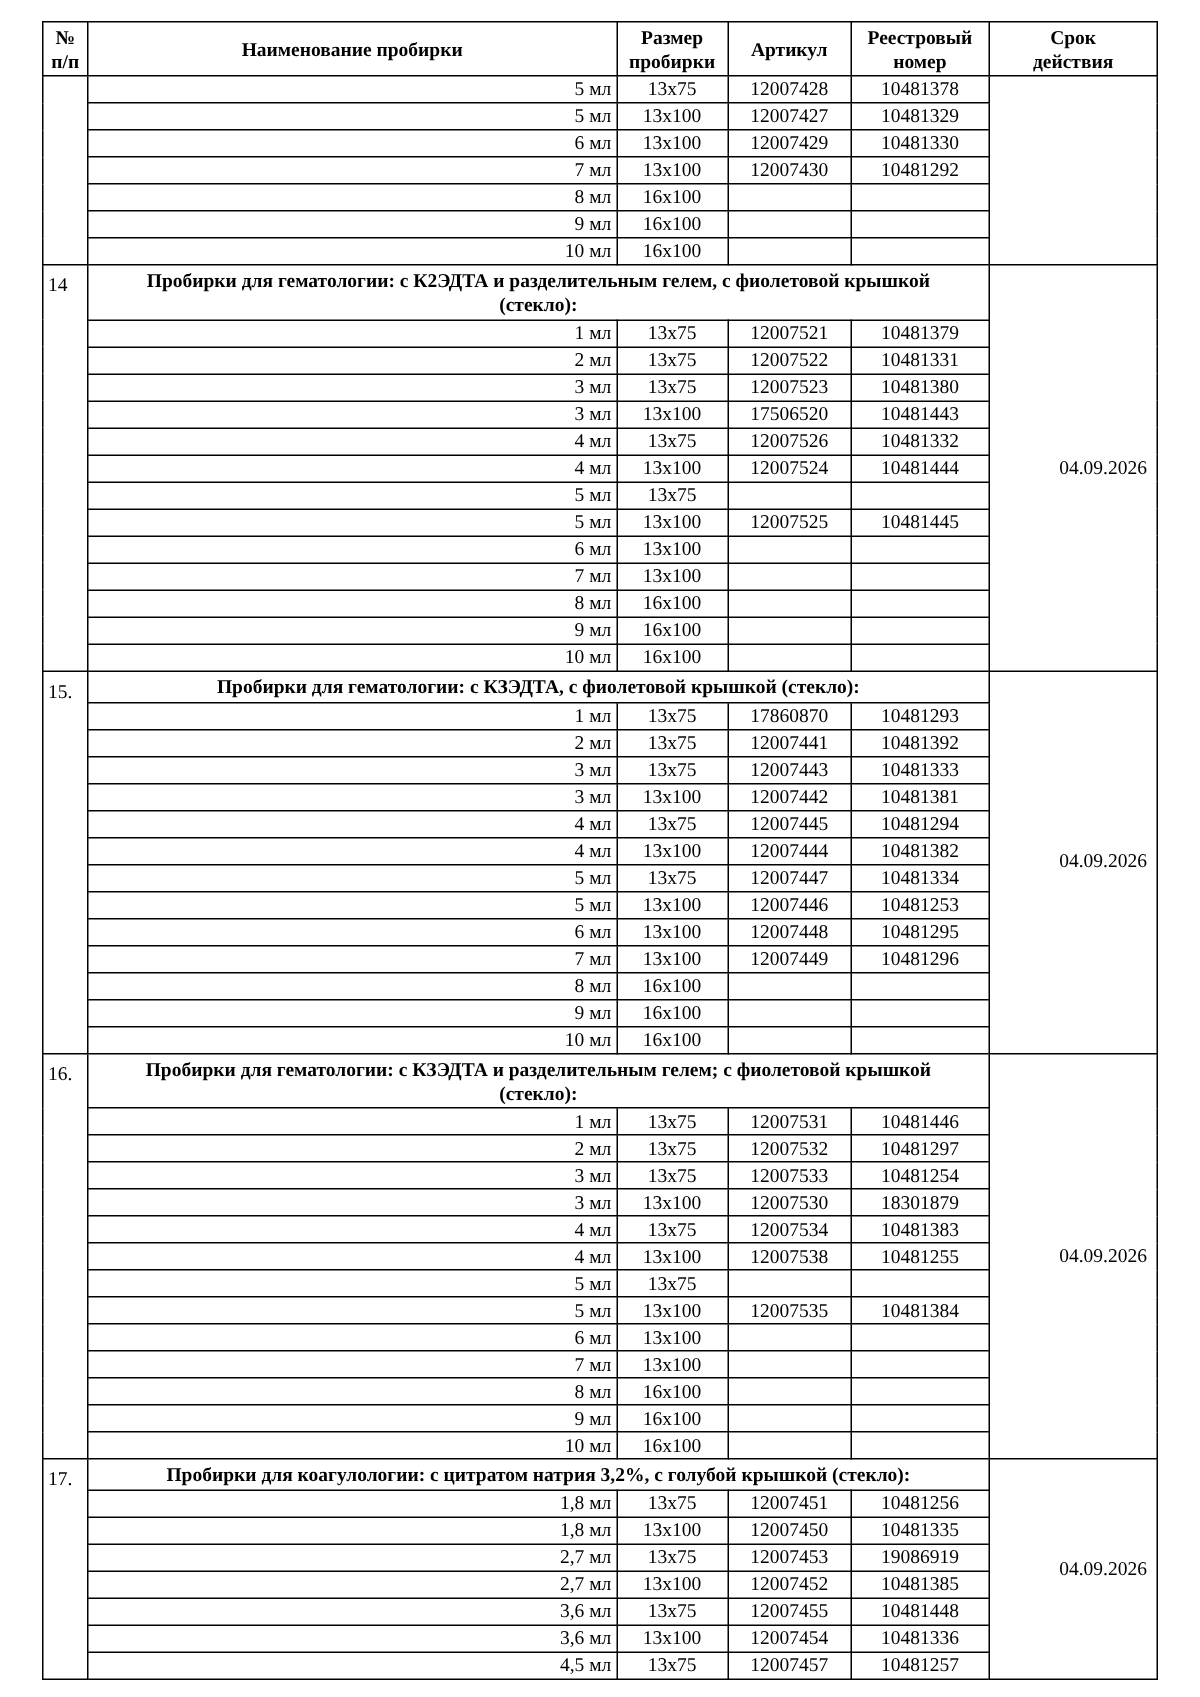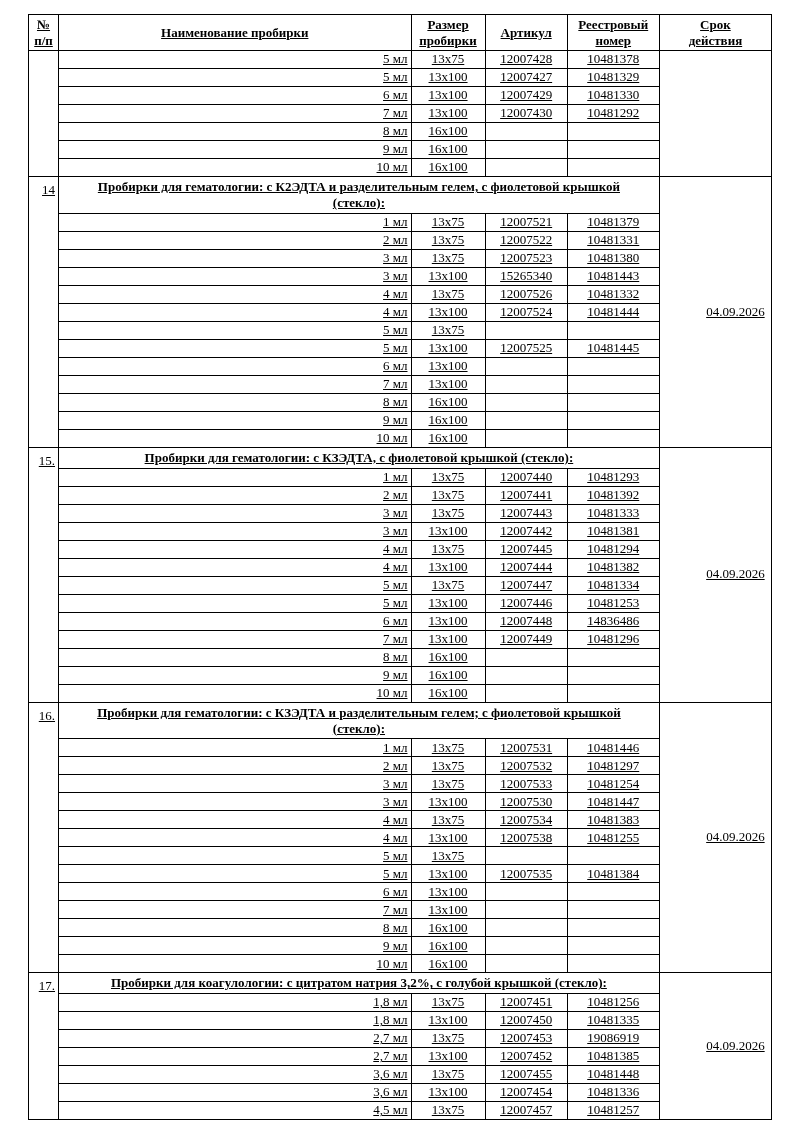--- a/index.html
+++ b/index.html
@@ -7,39 +7,38 @@
   .page {
     width: 800px; height: 1131px; background: #ffffff;
     padding: 14px 28px 0 28px;
     font-family: "Liberation Serif", serif;
     color: #000;
   }
   table.tubes {
     border-collapse: collapse;
     width: 744px;
     table-layout: fixed;
-    text-decoration: underline;
   }
   .tubes th, .tubes td {
     border: 1px solid #000;
     font-size: 13px;
     overflow: hidden;
   }
   thead th {
     font-weight: bold;
     text-align: center;
     vertical-align: middle;
     padding: 2px 2px;
     line-height: 1.2;
   }
   th.th-validity { padding: 2px 22px; }
   td { height: 18px; padding: 0 3px; line-height: 1.15; vertical-align: middle; }
   td.cell-name { text-align: right; padding-left: 5px; }
   td.cell-size, td.cell-article, td.cell-registry { text-align: center; }
-  td.cell-num { text-align: right; vertical-align: top; padding-top: 6px; margin-top: 39px; }
+  td.cell-num { text-align: left; vertical-align: top; padding-top: 6px; margin-top: 39px; }
   td.cell-title {
     text-align: center; font-weight: bold;
     padding: 2px 33px; line-height: 1.22; height: 20px;
   }
   td.cell-validity { text-align: center; vertical-align: middle; padding-left: 43px; }
 </style>
 </head>
 <body>
 
 <div class="page">
@@ -126,21 +125,21 @@
         </tr>
         <tr>
           <td class="cell-name">3 мл</td>
           <td class="cell-size">13x75</td>
           <td class="cell-article">12007523</td>
           <td class="cell-registry">10481380</td>
         </tr>
         <tr>
           <td class="cell-name">3 мл</td>
           <td class="cell-size">13x100</td>
-          <td class="cell-article">15265340</td>
+          <td class="cell-article">17506520</td>
           <td class="cell-registry">10481443</td>
         </tr>
         <tr>
           <td class="cell-name">4 мл</td>
           <td class="cell-size">13x75</td>
           <td class="cell-article">12007526</td>
           <td class="cell-registry">10481332</td>
         </tr>
         <tr>
           <td class="cell-name">4 мл</td>
@@ -191,21 +190,21 @@
           <td class="cell-registry"></td>
         </tr>
         <tr>
           <td class="cell-num" rowspan="14">15.</td>
           <td class="cell-title" colspan="4">Пробирки для гематологии: с КЗЭДТА, с фиолетовой крышкой (стекло):</td>
           <td class="cell-validity" rowspan="14">04.09.2026</td>
         </tr>
         <tr>
           <td class="cell-name">1 мл</td>
           <td class="cell-size">13x75</td>
-          <td class="cell-article">12007440</td>
+          <td class="cell-article">17860870</td>
           <td class="cell-registry">10481293</td>
         </tr>
         <tr>
           <td class="cell-name">2 мл</td>
           <td class="cell-size">13x75</td>
           <td class="cell-article">12007441</td>
           <td class="cell-registry">10481392</td>
         </tr>
         <tr>
           <td class="cell-name">3 мл</td>
@@ -240,21 +239,21 @@
         <tr>
           <td class="cell-name">5 мл</td>
           <td class="cell-size">13x100</td>
           <td class="cell-article">12007446</td>
           <td class="cell-registry">10481253</td>
         </tr>
         <tr>
           <td class="cell-name">6 мл</td>
           <td class="cell-size">13x100</td>
           <td class="cell-article">12007448</td>
-          <td class="cell-registry">14836486</td>
+          <td class="cell-registry">10481295</td>
         </tr>
         <tr>
           <td class="cell-name">7 мл</td>
           <td class="cell-size">13x100</td>
           <td class="cell-article">12007449</td>
           <td class="cell-registry">10481296</td>
         </tr>
         <tr>
           <td class="cell-name">8 мл</td>
           <td class="cell-size">16x100</td>
@@ -293,21 +292,21 @@
         <tr>
           <td class="cell-name">3 мл</td>
           <td class="cell-size">13x75</td>
           <td class="cell-article">12007533</td>
           <td class="cell-registry">10481254</td>
         </tr>
         <tr>
           <td class="cell-name">3 мл</td>
           <td class="cell-size">13x100</td>
           <td class="cell-article">12007530</td>
-          <td class="cell-registry">10481447</td>
+          <td class="cell-registry">18301879</td>
         </tr>
         <tr>
           <td class="cell-name">4 мл</td>
           <td class="cell-size">13x75</td>
           <td class="cell-article">12007534</td>
           <td class="cell-registry">10481383</td>
         </tr>
         <tr>
           <td class="cell-name">4 мл</td>
           <td class="cell-size">13x100</td>

